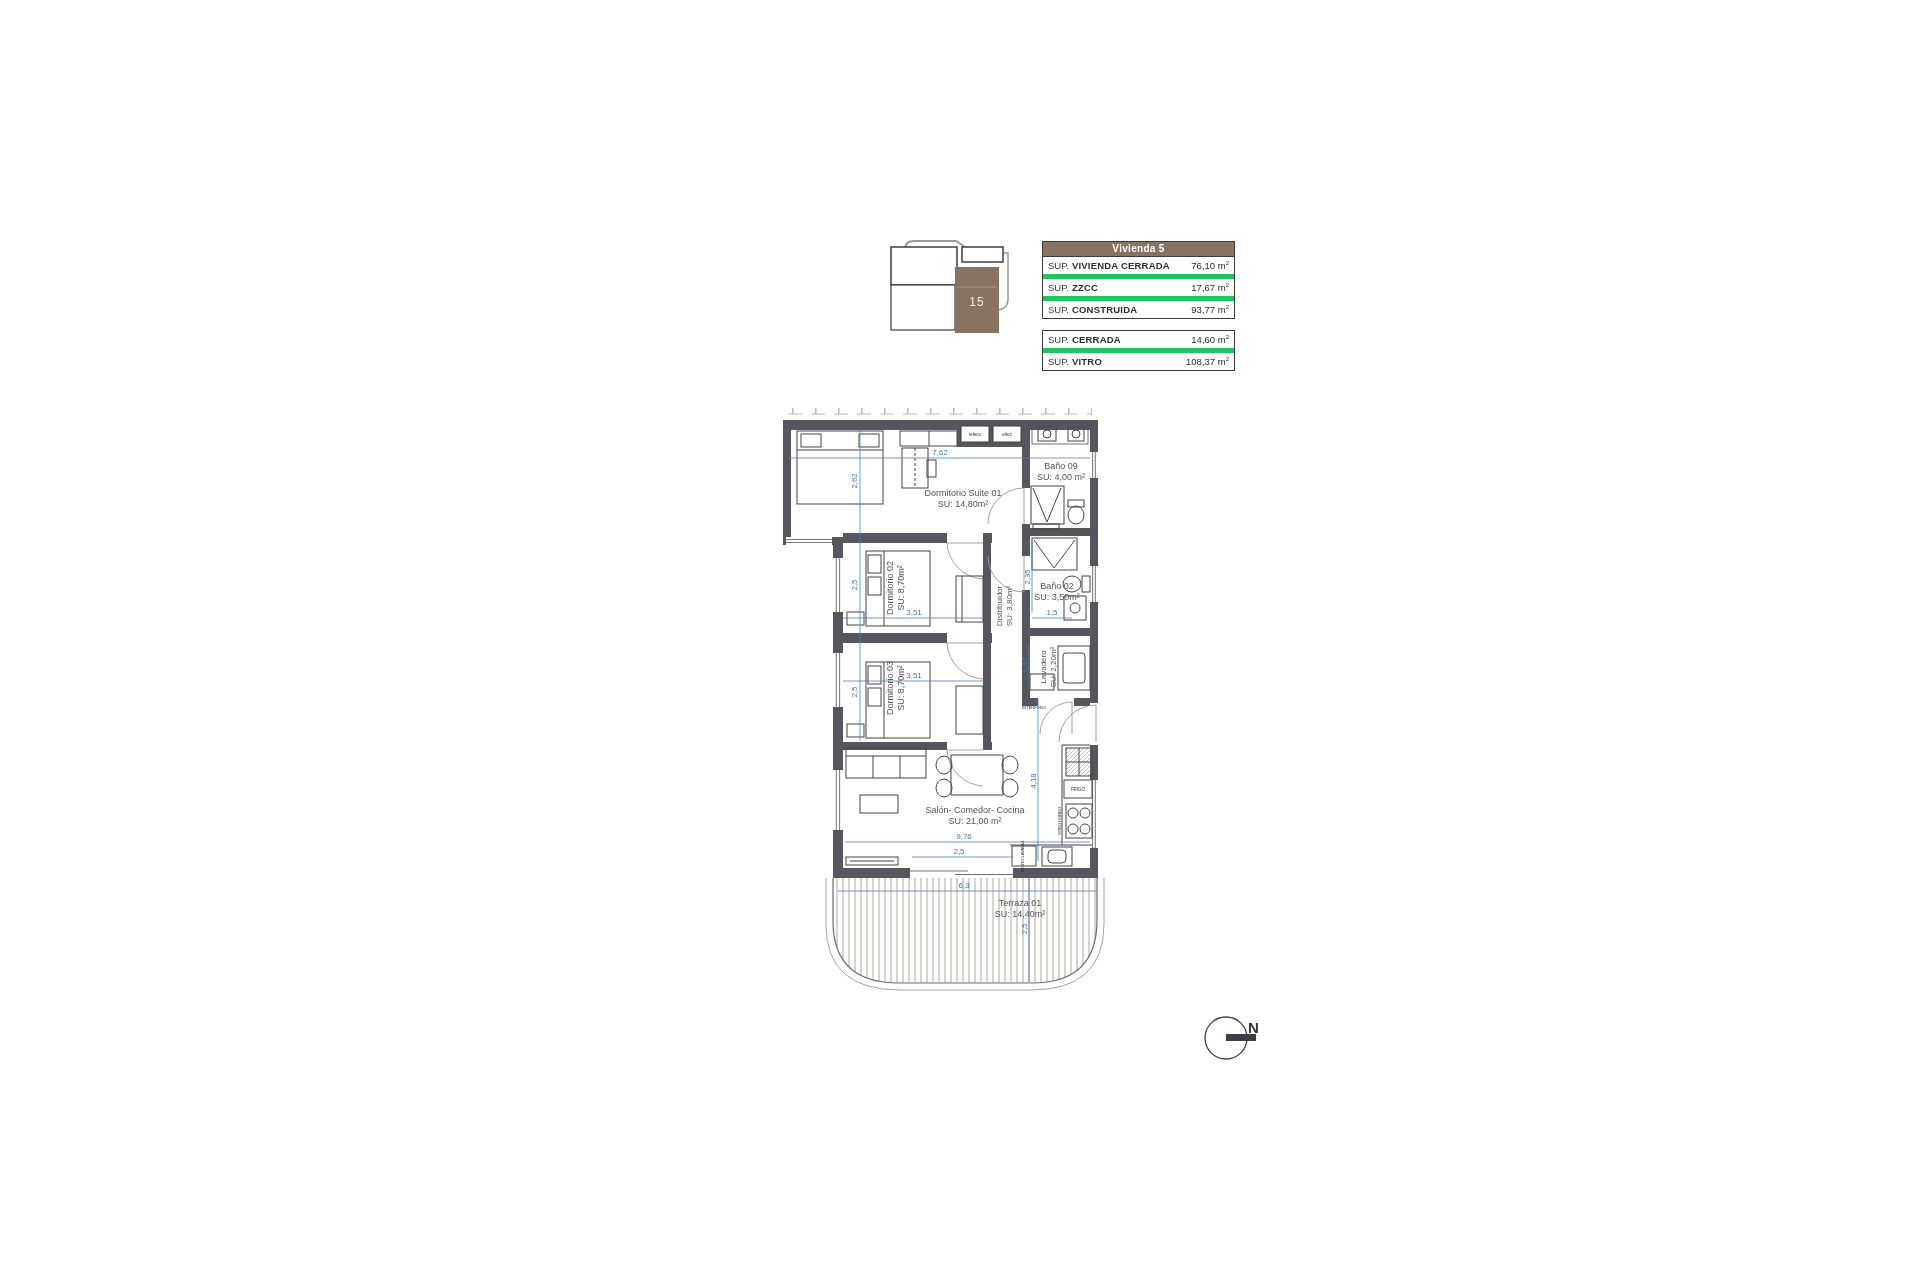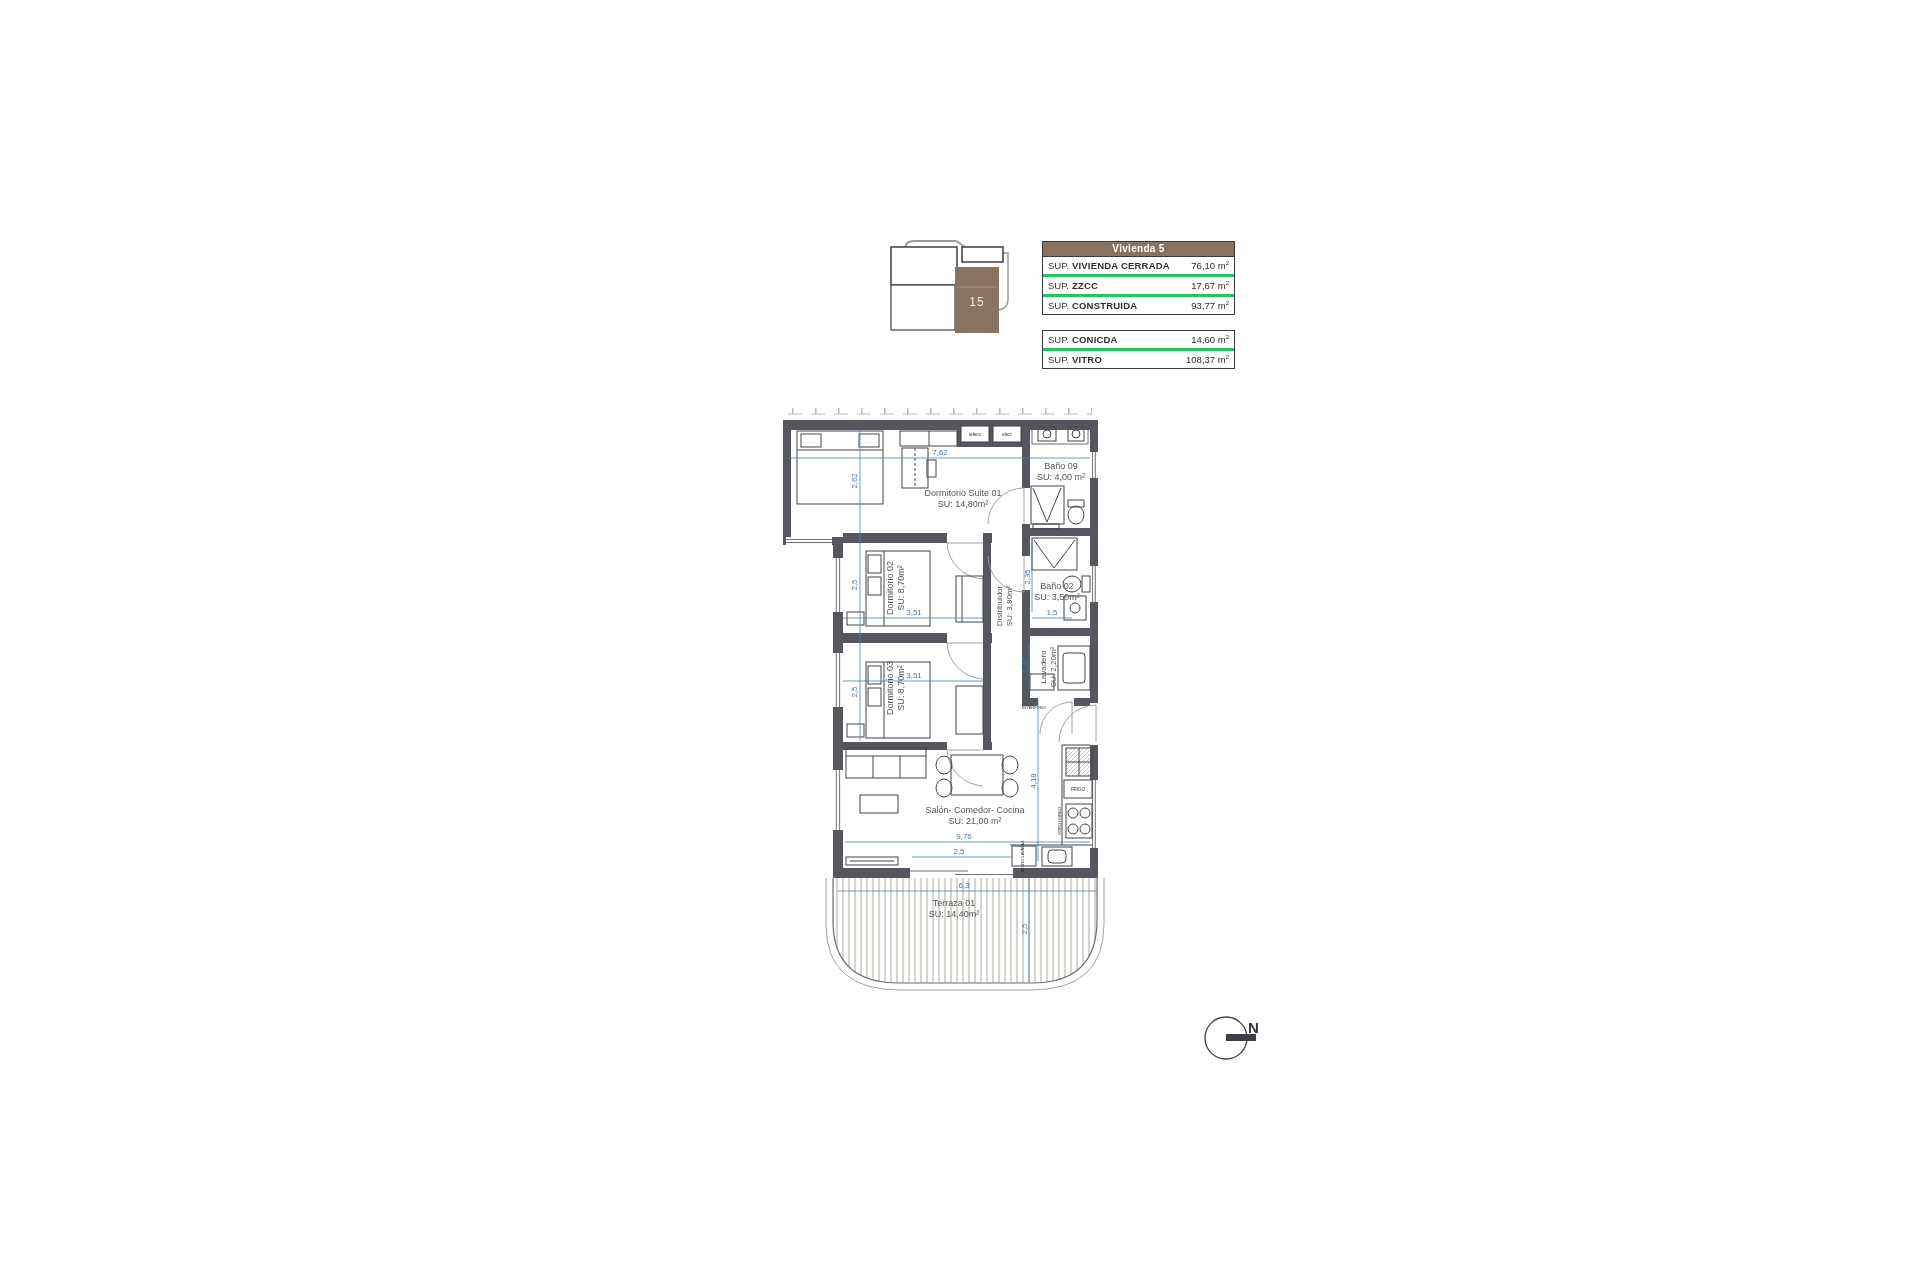--- a/index.html
+++ b/index.html
@@ -6,21 +6,21 @@
   .sheet{position:relative;width:1920px;height:1280px;background:#ffffff;overflow:hidden;
          font-family:"Liberation Sans", sans-serif;}
   svg{position:absolute;}
 
   
   .stable{position:absolute;left:1042px;width:191px;border:1px solid #3b3b3b;background:#fff;}
   .stable .hdr{height:14px;line-height:14px;background:#8a7261;color:#ffffff;
                font-size:10px;font-weight:bold;text-align:center;letter-spacing:.3px;
                border-bottom:1px solid #3b3b3b;}
   .srow{height:17px;display:flex;justify-content:space-between;align-items:center;
-        padding:0 5px;font-size:9.5px;color:#2d2d2d;border-bottom:3px solid #22c55e;background:#fff;}
+        padding:0 5px;font-size:9.5px;color:#2d2d2d;border-bottom:5px solid #22c55e;background:#fff;}
   .srow:last-child{border-bottom:none;}
   .srow .pfx{font-weight:400;color:#3c3c3c;margin-right:3px;}
   .srow .nm{font-weight:bold;letter-spacing:.2px;}
   .srow .val{font-size:9.5px;}
   .srow sup{font-size:6px;}
 
   
   .lbl{position:absolute;transform:translate(-50%,-50%);text-align:center;
        font-size:9px;line-height:11px;color:#54545a;white-space:nowrap;}
   .lbl.rot{transform:translate(-50%,-50%) rotate(-90deg);}
@@ -64,21 +64,21 @@
       <span class="val"><span>17,67 m</span><sup>2</sup></span>
     </div>
     <div class="srow">
       <span><span class="pfx">SUP.</span><span class="nm">CONSTRUIDA</span></span>
       <span class="val"><span>93,77 m</span><sup>2</sup></span>
     </div>
   </div>
 
   <div class="stable" style="top:330px">
     <div class="srow" style="border-top:none">
-      <span><span class="pfx">SUP.</span><span class="nm">CONICDA</span></span>
+      <span><span class="pfx">SUP.</span><span class="nm">CERRADA</span></span>
       <span class="val"><span>14,60 m</span><sup>2</sup></span>
     </div>
     <div class="srow">
       <span><span class="pfx">SUP.</span><span class="nm">VITRO</span></span>
       <span class="val"><span>108,37 m</span><sup>2</sup></span>
     </div>
   </div>
 
   <svg style="left:750px;top:390px;width:420px;height:650px" viewBox="750 390 420 650">
     <defs>
@@ -299,21 +299,21 @@
       <span style="display:block">SU: 2,20m²</span>
   </div>
   <div class="lbl rot" style="left:896px;top:688px">
     <span style="display:block">Dormitorio 03</span>
       <span style="display:block">SU: 8,70m²</span>
   </div>
   <div class="lbl" style="left:975px;top:816px">
     <span style="display:block">Salón- Comedor- Cocina</span>
       <span style="display:block">SU: 21,00 m²</span>
   </div>
-  <div class="lbl" style="left:954px;top:909px">
+  <div class="lbl" style="left:1020px;top:909px">
     <span style="display:block">Terraza 01</span>
       <span style="display:block">SU: 14,40m²</span>
   </div>
 
   <div class="dim" style="left:940px;top:453px">7,62</div>
   <div class="dim rot" style="left:855px;top:481px">2,62</div>
   <div class="dim rot" style="left:855px;top:585px">2,5</div>
   <div class="dim" style="left:914px;top:613px">3,51</div>
   <div class="dim rot" style="left:1028px;top:577px">2,35</div>
   <div class="dim" style="left:1052px;top:613px">1,5</div>

